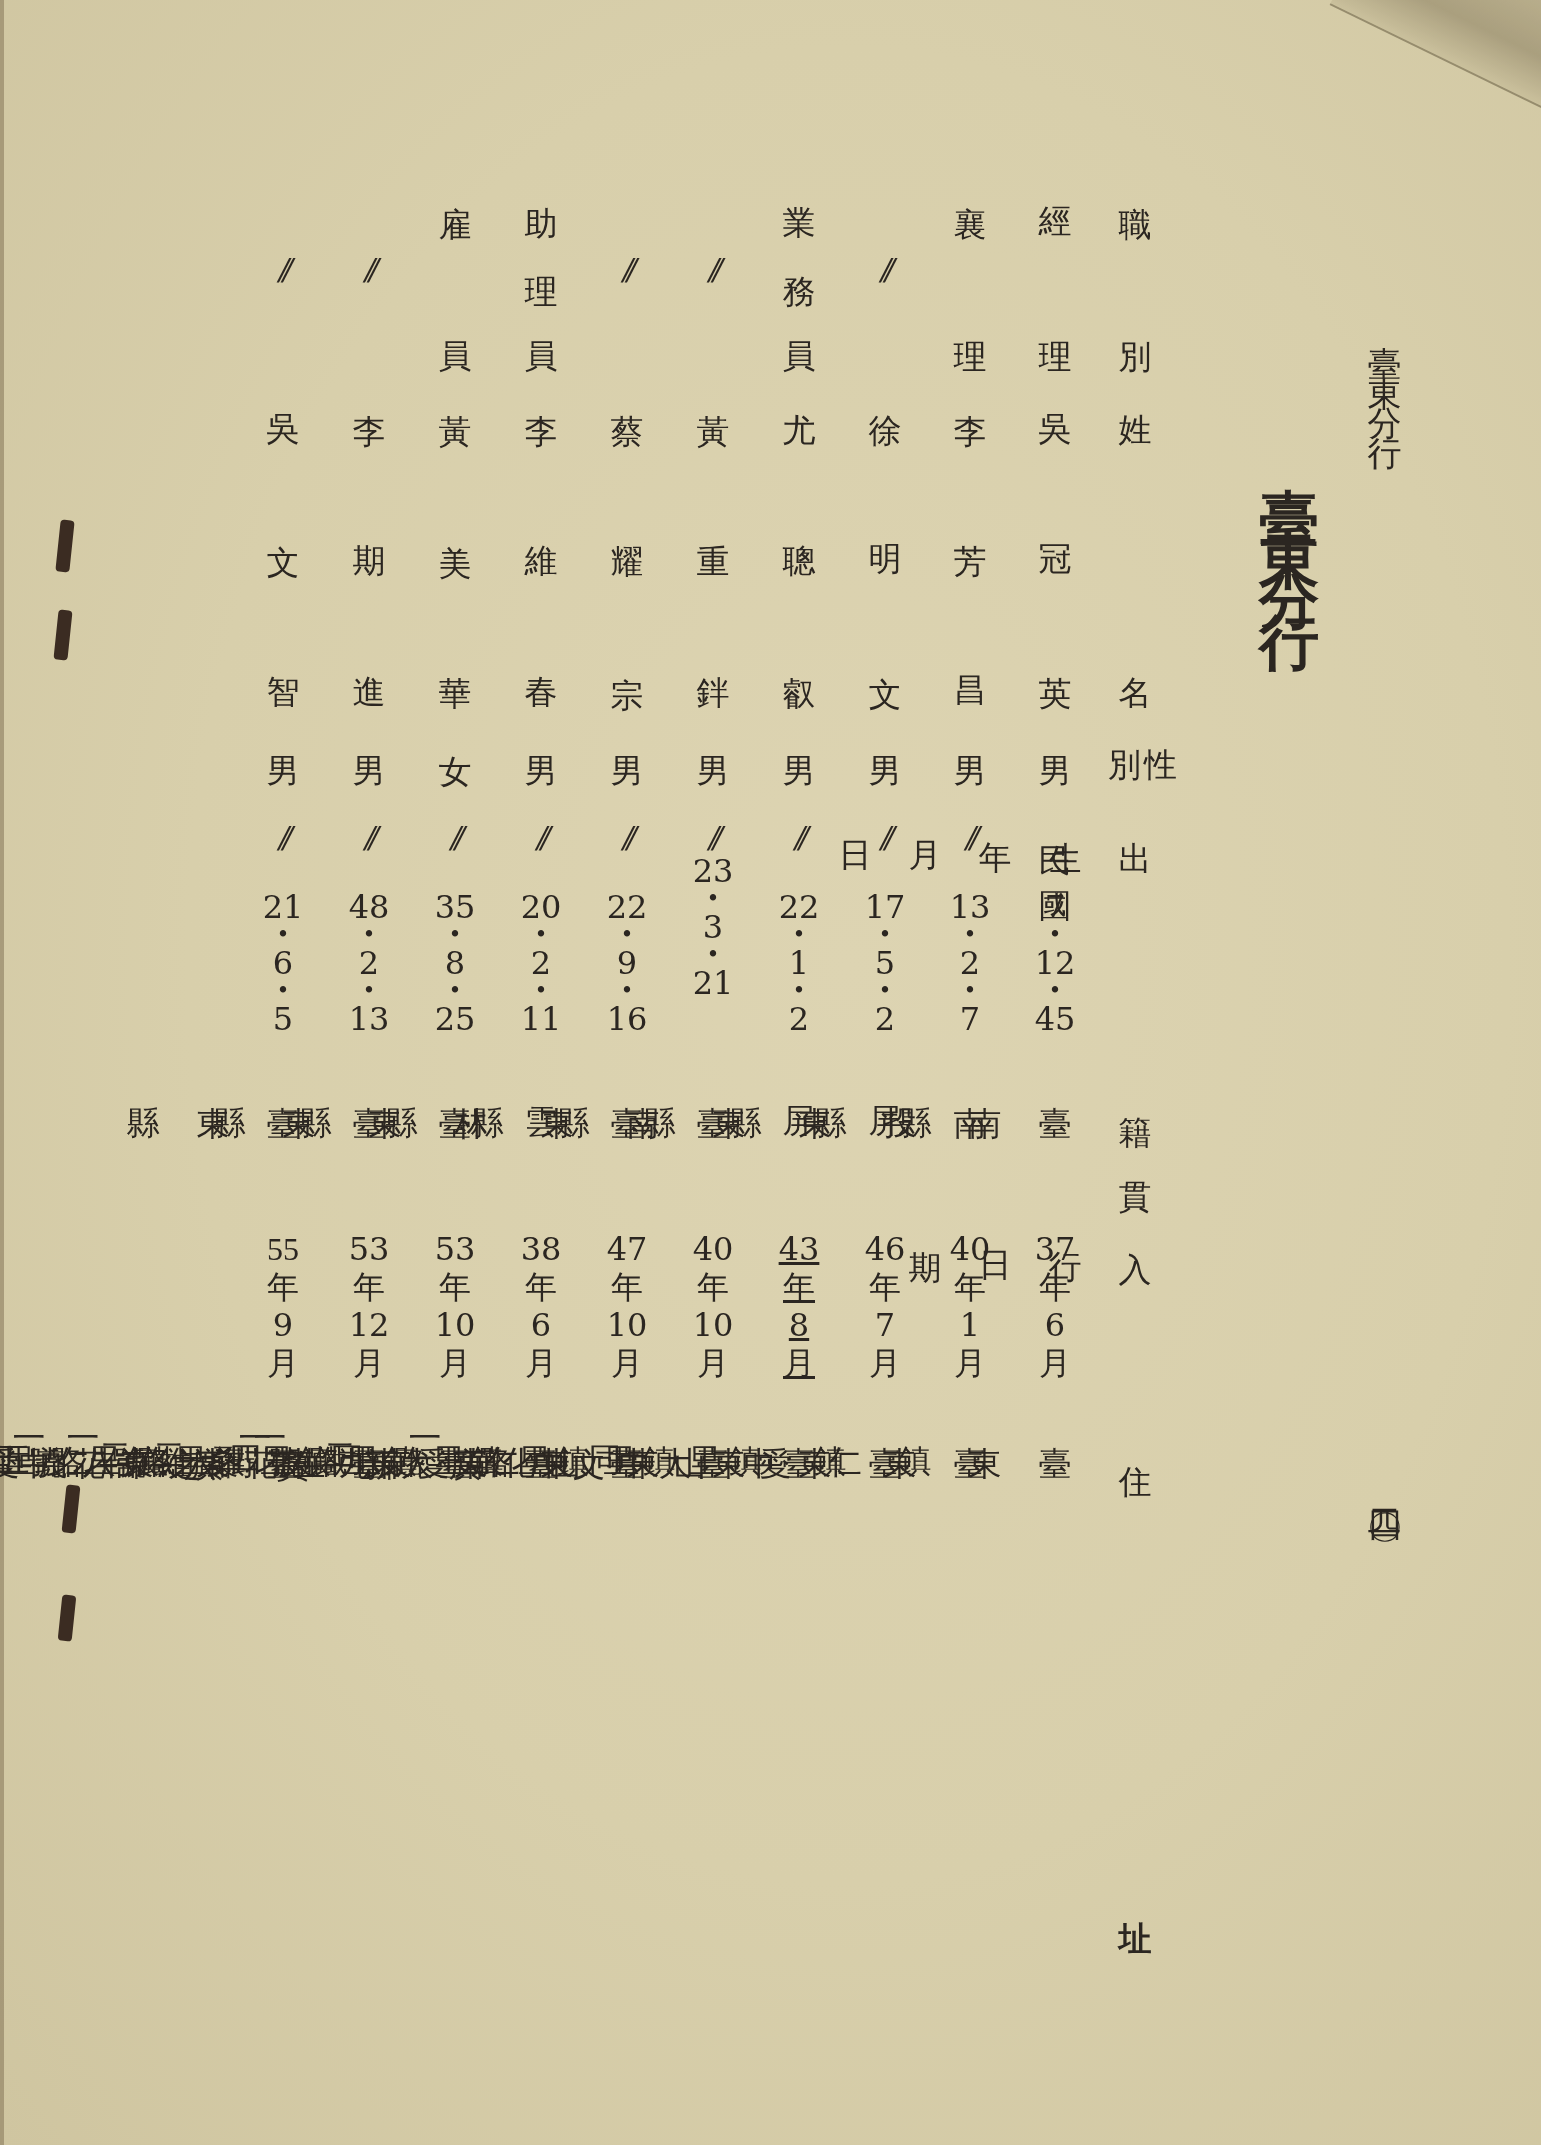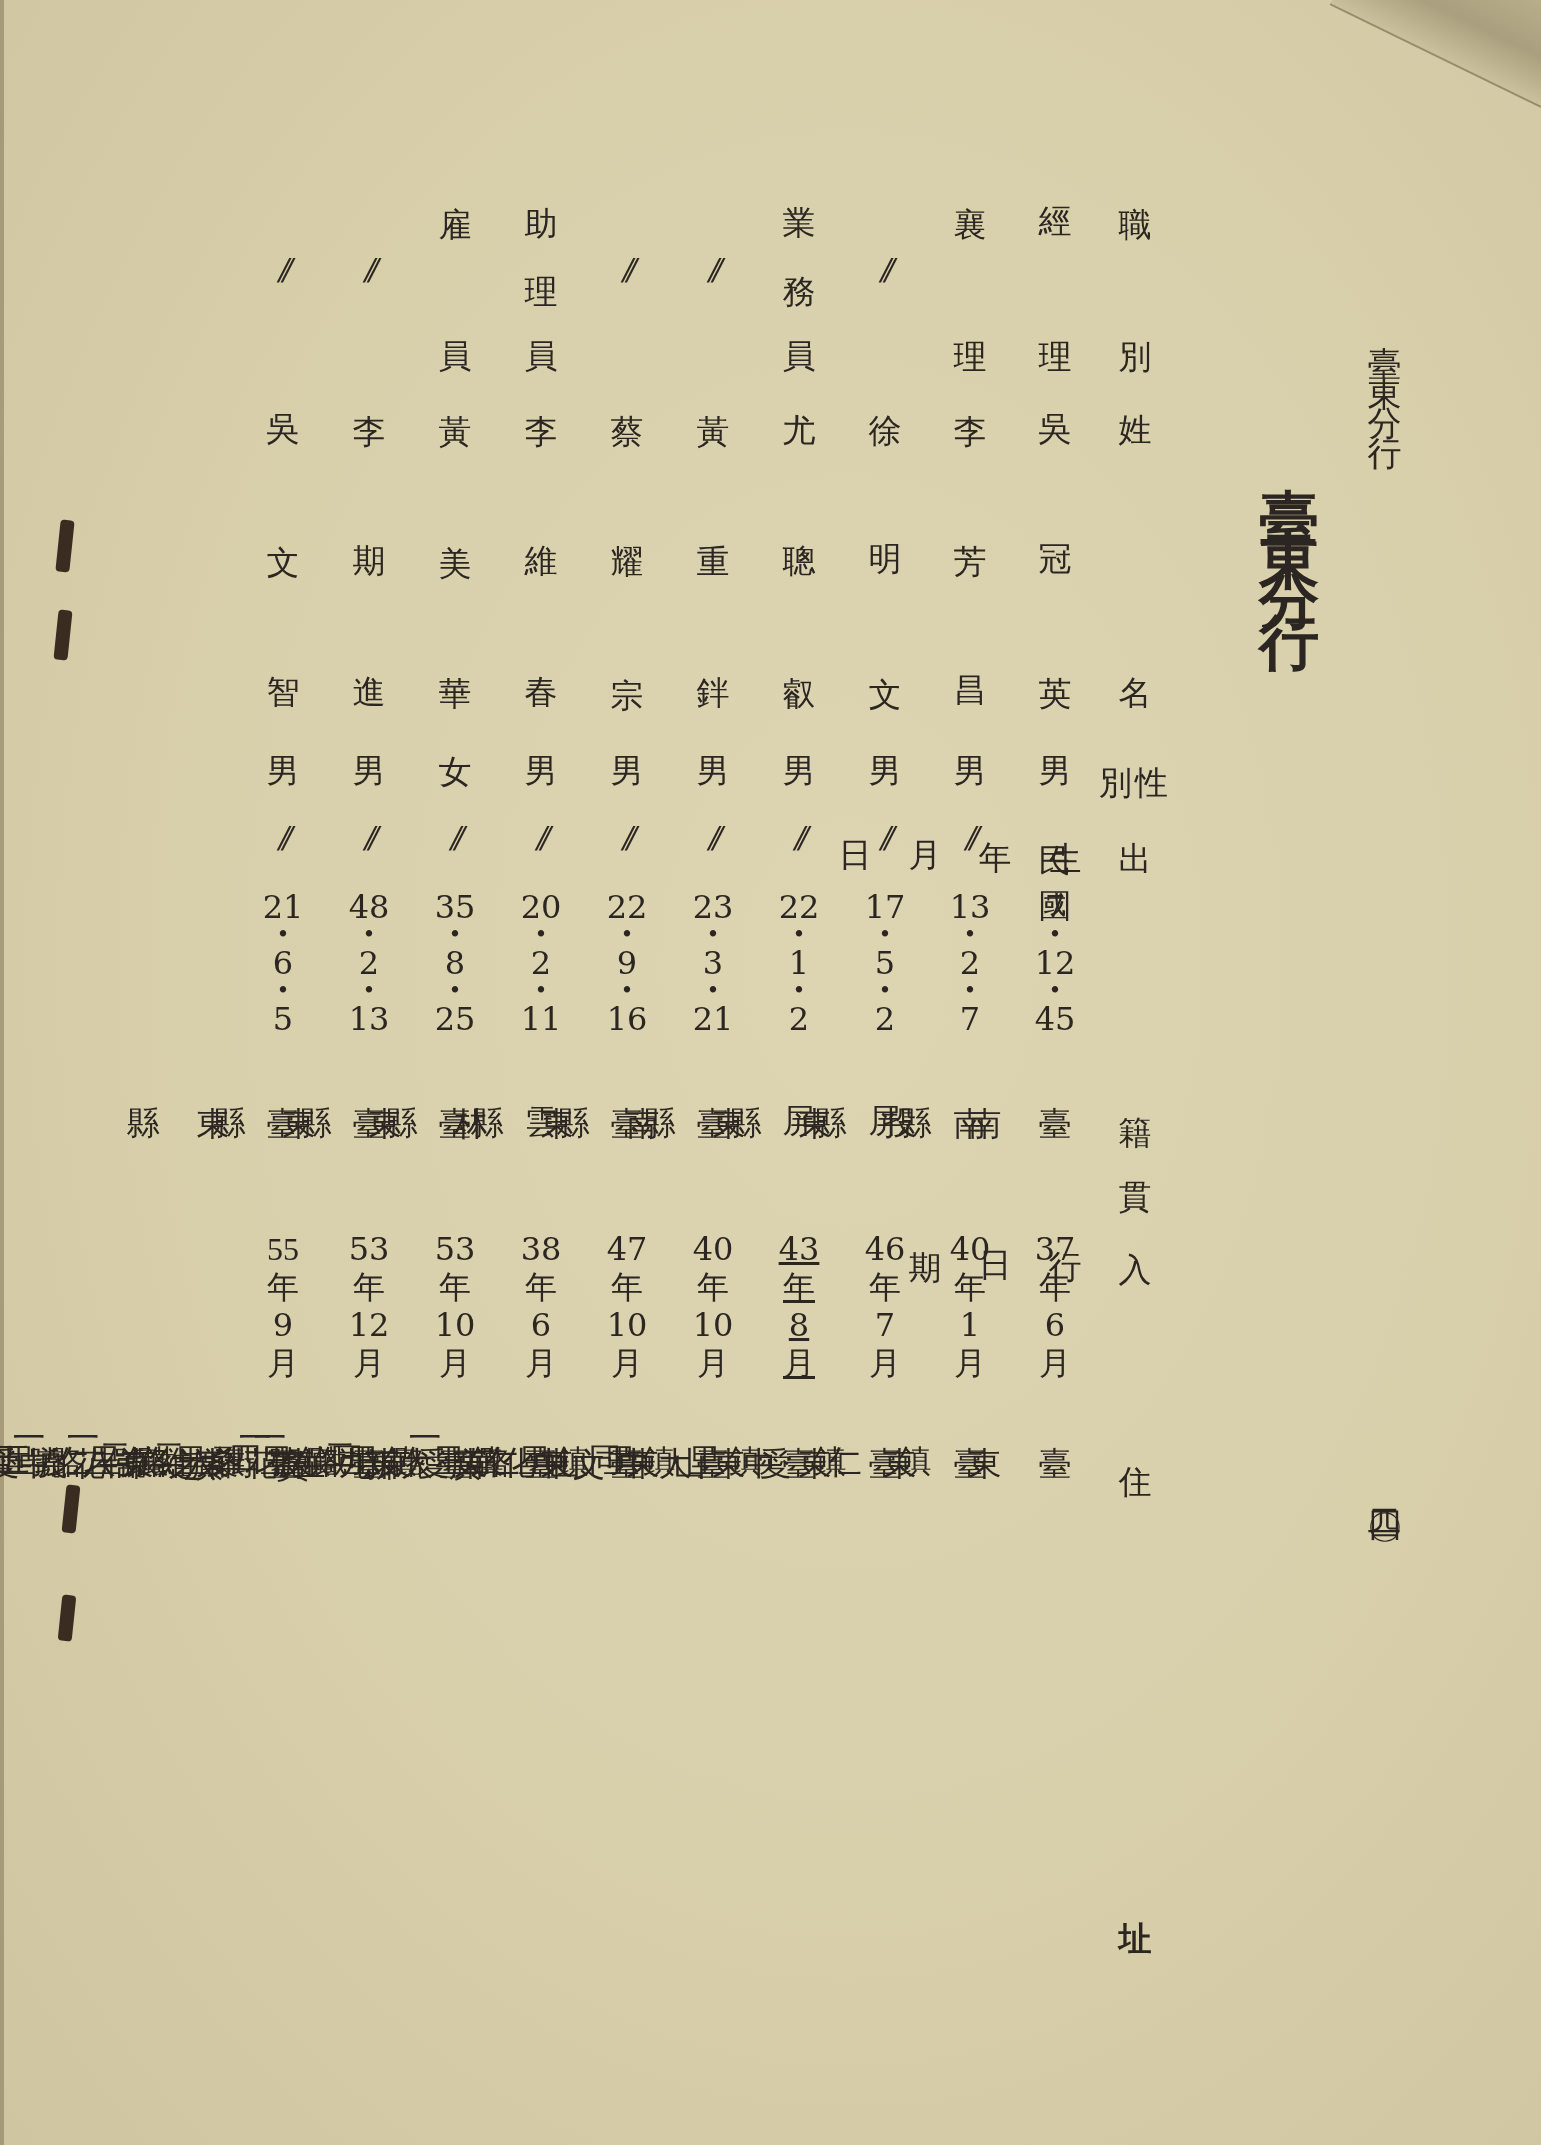--- a/index.html
+++ b/index.html
@@ -69,21 +69,21 @@
 
   <div class="runner">臺東分行</div>
   <div class="title">臺東分行</div>
   <div class="pagenum">二〇四</div>
 
   <div class="col" style="left:1100px;">
     <div class="cell" style="top:180px;">職</div>
     <div class="cell" style="top:315px;">別</div>
     <div class="cell" style="top:388px;">姓</div>
     <div class="cell" style="top:650px;">名</div>
-    <div class="cell tight" style="top:748px; left:-10px; width:90px; writing-mode:horizontal-tb; line-height:70px;">別性</div>
+    <div class="cell tight" style="top:730px; left:-10px; width:90px; writing-mode:horizontal-tb; line-height:70px;text-align:right;">別性</div>
     <div class="cell tight" style="top:815px; line-height:70px; letter-spacing:4px;">出生年月日</div>
     <div class="cell" style="top:1090px;">籍</div>
     <div class="cell" style="top:1155px;">貫</div>
     <div class="cell tight" style="top:1225px; letter-spacing:4px;">入行日期</div>
     <div class="cell" style="top:1440px;">住</div>
     <div class="cell" style="top:1895px; font-weight:bold;">址</div>
   </div>
 
   <div id="rows">
       <div class="col" style="left: 1020px;">
@@ -183,21 +183,21 @@
         </div>
         <div class="cell tight" style="top: 1420px; line-height: 70px; letter-spacing: 3px; font-size: 33px;">臺東鎮文化里新生街二八一號</div>
       </div>
       <div class="col" style="left: 678px;">
         <div class="cell ditto" style="top: 250px;">//</div>
         <div class="cell" style="top: 388px;">黃</div>
         <div class="cell" style="top: 518px;">重</div>
         <div class="cell" style="top: 650px;">鉡</div>
         <div class="cell" style="top: 730px;">男</div>
         <div class="cell ditto" style="top: 818px;">//</div>
-        <div class="dateblock" style="top: 893px;">
+        <div class="dateblock" style="top: 857px;">
           <div>23</div>
           <div class="dot">•</div>
           <div>3</div>
           <div class="dot">•</div>
           <div>21</div>
         </div>
         <div class="cell tight" style="top: 1080px; line-height: 70px; letter-spacing: 2px;">臺南縣</div>
         <div class="dateblock" style="top: 1230px; line-height: 38px;">
           <div style="height: 38px;">40</div>
           <div style="height: 38px;">年</div>

